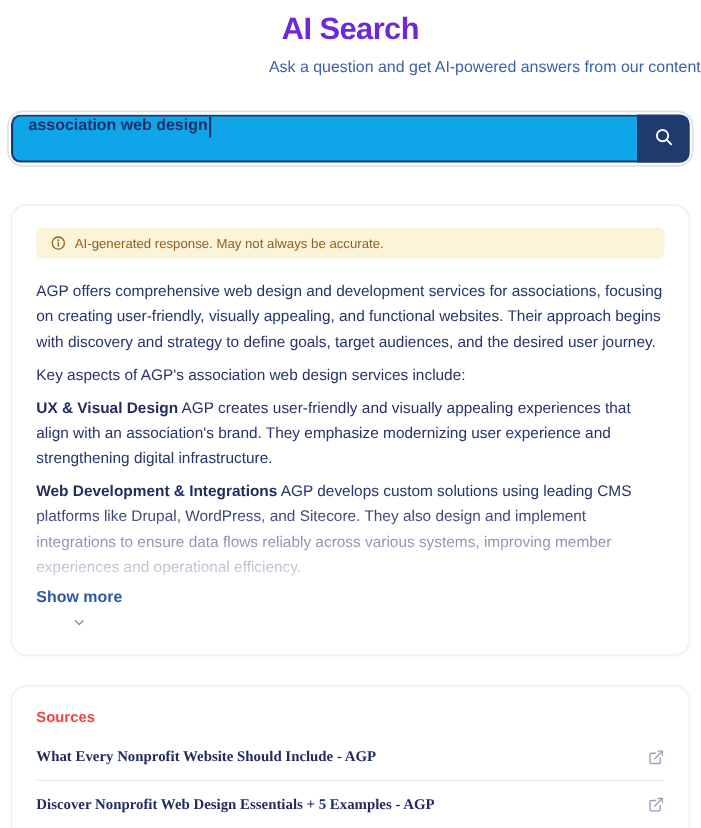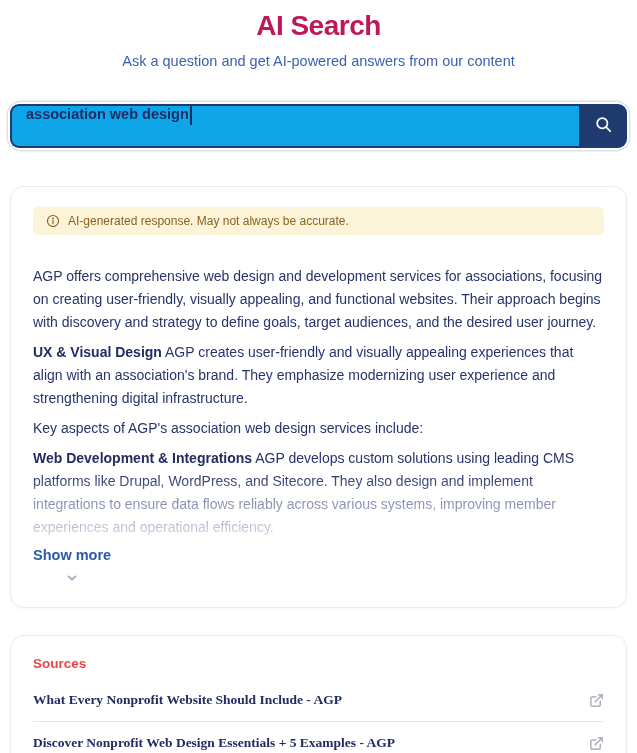--- a/index.html
+++ b/index.html
@@ -7,24 +7,24 @@
   body {
     width: 637px; height: 753px; overflow: hidden;
     font-family: "Liberation Sans", "DejaVu Sans", sans-serif;
     color: #27306a;
   }
   .page { width: 637px; padding-top: 10px; }
 
   
   .page-title {
     text-align: center; font-size: 28px; font-weight: bold;
-    color: #be185d; letter-spacing: -0.5px;
+    color: #6d28d9; letter-spacing: -0.5px;
   }
   .page-subtitle {
-    text-align: center; font-size: 14.5px; color: #3c5fae; margin-top: 11px;
+    text-align: right; font-size: 14.5px; color: #3c5fae; margin-top: 11px;
   }
 
   
   .search-row { margin: 35px 10px 0 10px; }
   .search-outer {
     display: flex; align-items: stretch; height: 44px;
     border-radius: 11px;
     box-shadow: 0 0 0 2px #ffffff, 0 0 0 3.5px #dde1ec;
   }
   .search-input {
@@ -56,21 +56,21 @@
     border: 1px solid #ececf0; border-radius: 14px;
     box-shadow: 0 1px 3px rgba(40,50,90,0.04);
   }
   .answer-card { margin-top: 38px; padding: 20px 22px 22px 22px; }
   .sources-card { margin-top: 27px; padding: 20px 22px 30px 22px; height: 230px; }
 
   
   .disclaimer {
     display: flex; align-items: flex-start; gap: 8px;
     background: #fbf4d9; border-radius: 5px;
-    padding: 7px 13px; margin-bottom: 30px;
+    padding: 7px 13px; margin-bottom: 18px;
   }
   .disclaimer-text { font-size: 12px; color: #8e6120; }
   .info-icon { width: 14px; height: 14px; flex: 0 0 14px; display: block; }
 
   
   .para {
     font-size: 14px; line-height: 23px; color: #27336b;
     margin-bottom: 7px;
   }
   .para strong { font-weight: bold; color: #222c60; }
@@ -135,22 +135,22 @@
           <circle cx="12" cy="12" r="9.5"></circle>
           <line x1="12" y1="11" x2="12" y2="16.5"></line>
           <circle cx="12" cy="7.5" r="0.6" fill="#8e6120"></circle>
         </svg>
       </span>
       <span class="disclaimer-text">AI-generated response. May not always be accurate.</span>
     </div>
 
     <div>
         <p class="para">AGP offers comprehensive web design and development services for associations, focusing on creating user-friendly, visually appealing, and functional websites. Their approach begins with discovery and strategy to define goals, target audiences, and the desired user journey.</p>
+        <p class="para">Key aspects of AGP's association web design services include:</p>
         <p class="para"><strong>UX &amp; Visual Design</strong> AGP creates user-friendly and visually appealing experiences that align with an association's brand. They emphasize modernizing user experience and strengthening digital infrastructure.</p>
-        <p class="para">Key aspects of AGP's association web design services include:</p>
         <p class="para faded"><strong>Web Development &amp; Integrations</strong> AGP develops custom solutions using leading CMS platforms like Drupal, WordPress, and Sitecore. They also design and implement integrations to ensure data flows reliably across various systems, improving member experiences and operational efficiency.</p>
       </div>
 
     <button class="show-more">
       <span>Show more</span>
       <span>
         <svg class="chevron-icon" viewBox="0 0 24 24" fill="none" stroke="#8d96ad" stroke-width="2.4" stroke-linecap="round" stroke-linejoin="round">
           <polyline points="6,9 12,15 18,9"></polyline>
         </svg>
       </span>

